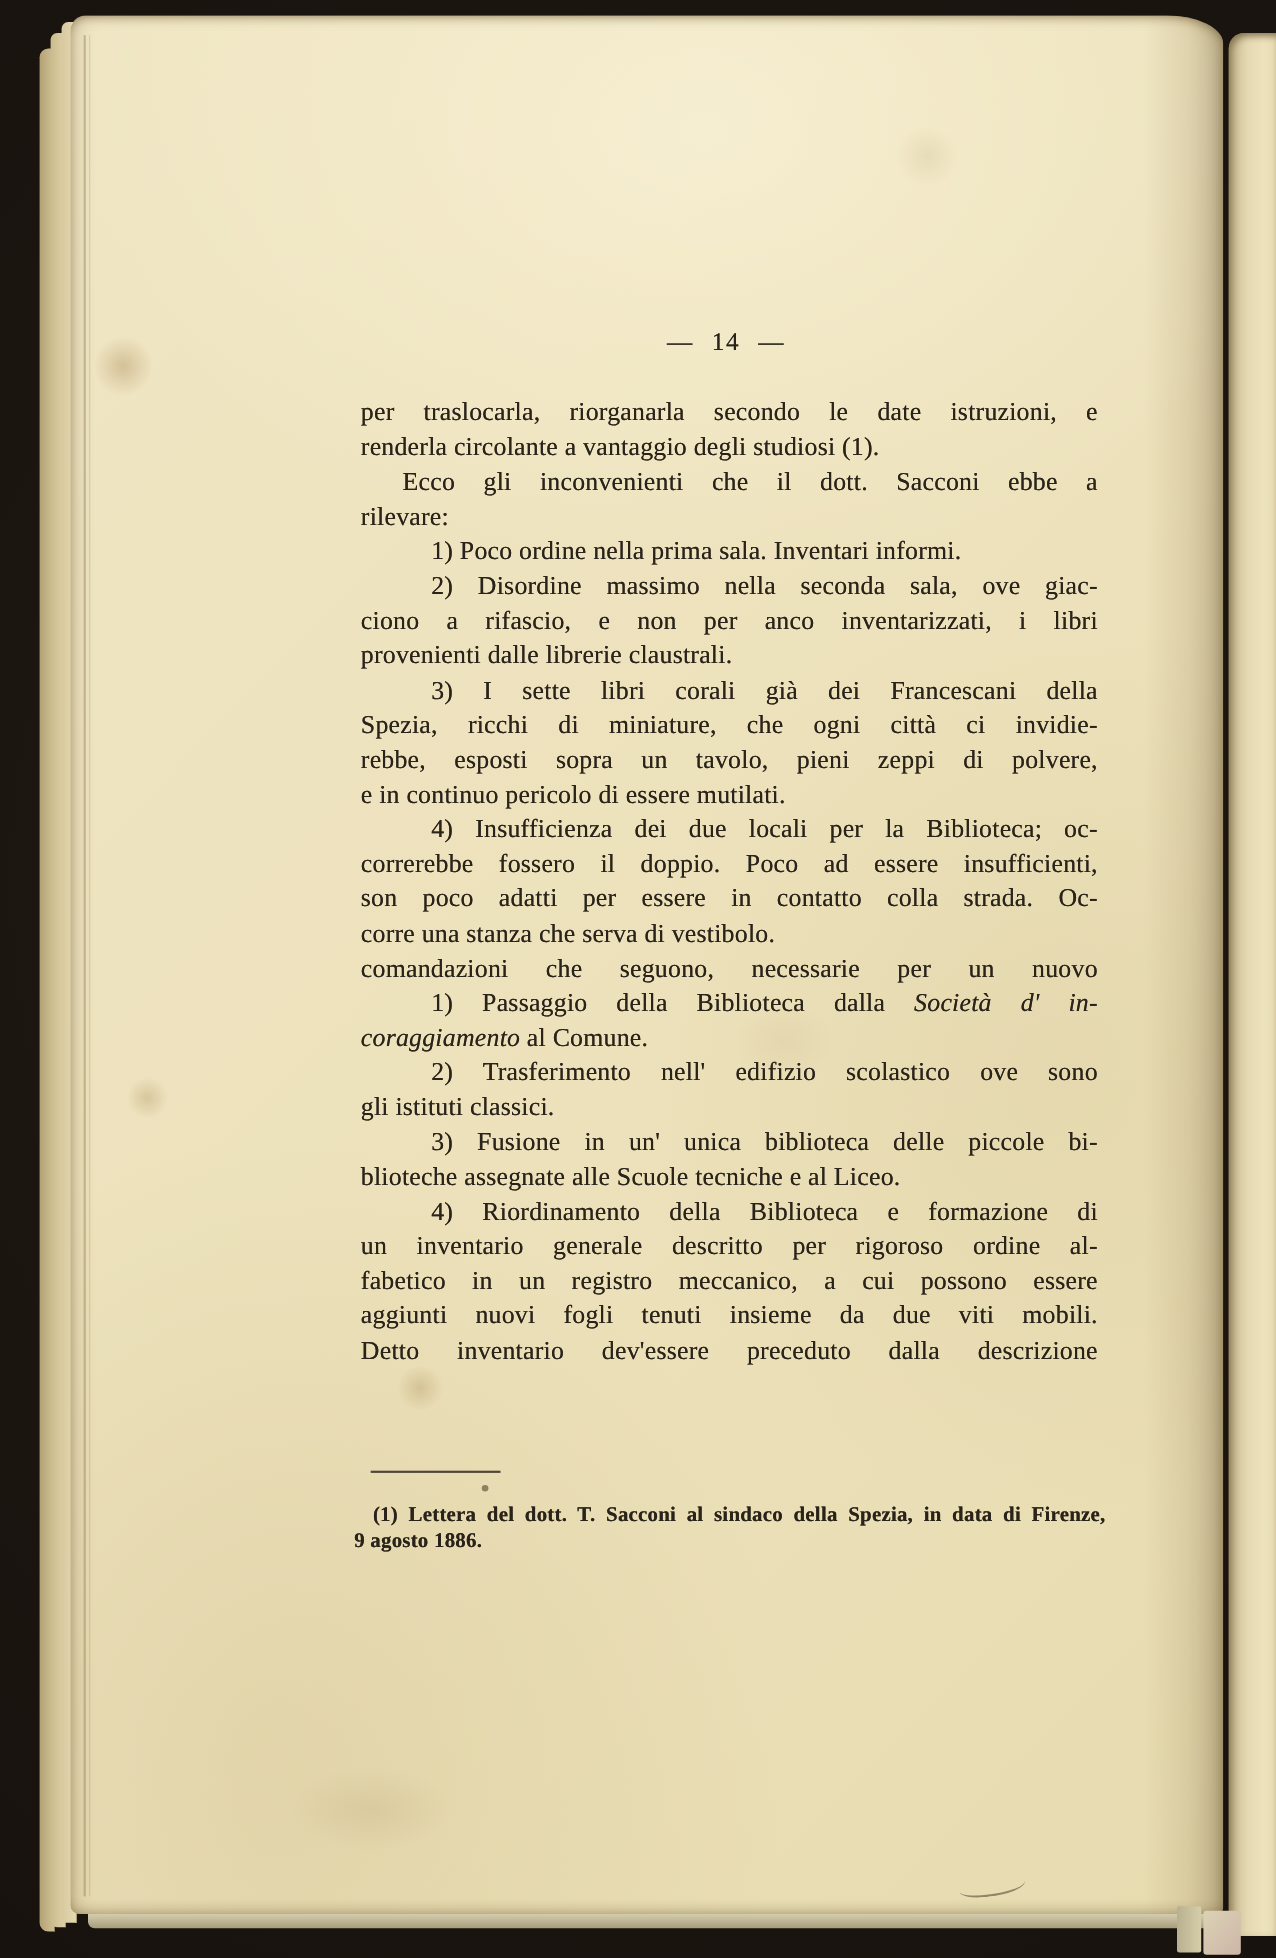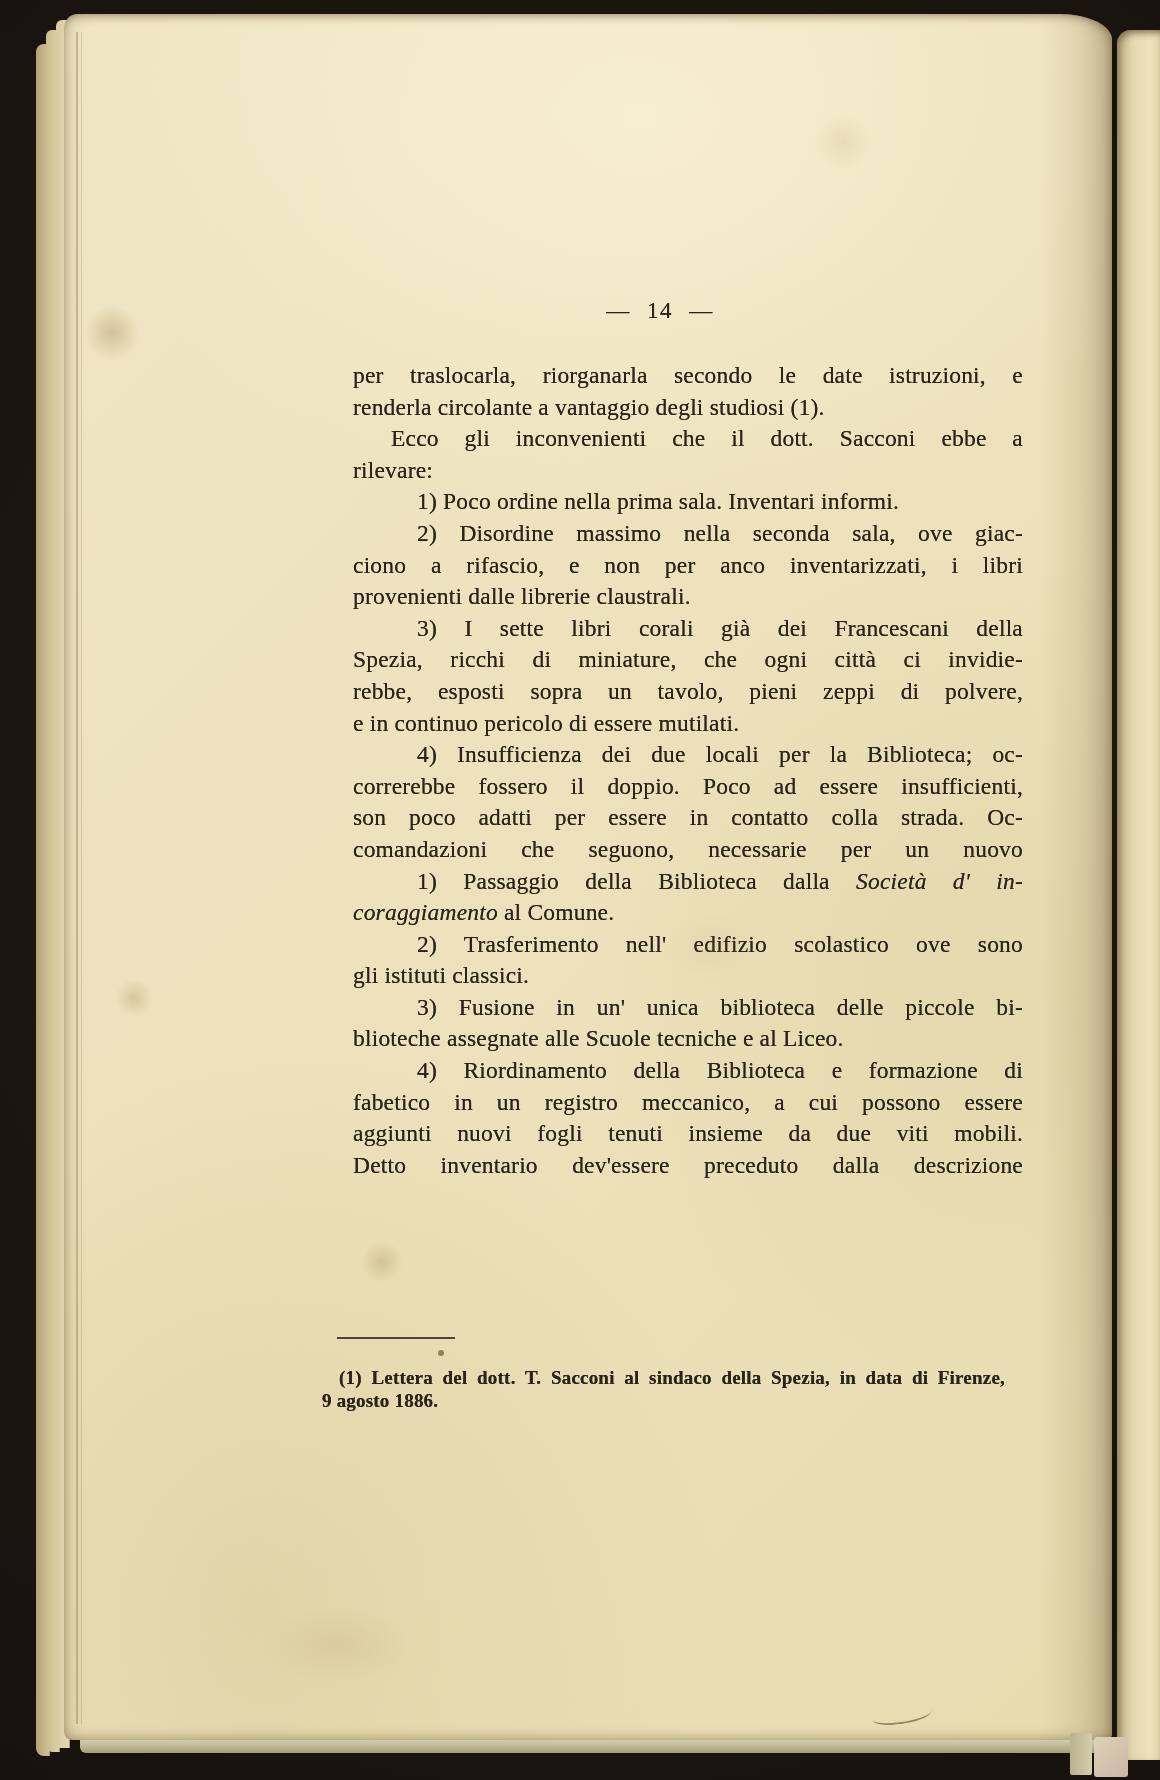--- a/index.html
+++ b/index.html
@@ -56,21 +56,21 @@
   .stain-5{left:262px;top:1606px;width:150px;height:78px;background:radial-gradient(ellipse,rgba(140,108,58,.11),rgba(140,108,58,0) 70%);}
   .stain-6{left:438px;top:1350px;width:6px;height:6px;background:rgba(70,55,30,.55);}
   .stain-7{left:664px;top:912px;width:96px;height:70px;background:radial-gradient(ellipse,rgba(160,130,75,.08),rgba(160,130,75,0) 70%);}
   .pencil-mark{position:absolute;left:872px;top:1706px;width:60px;height:16px;
     border-bottom:2px solid rgba(72,62,46,.55);border-radius:0 0 60% 40%;transform:rotate(-6deg);}
 
   .folio{position:absolute;left:261px;top:284px;width:670px;text-align:center;
     color:var(--ink);font-size:23px;letter-spacing:1.5px;word-spacing:9px;
     text-shadow:0 0 .5px rgba(42,35,26,.8);}
 
-  .body-text{position:absolute;left:289px;top:346px;width:670px;
+  .body-text{position:absolute;left:264px;top:346px;width:670px;
     color:var(--ink);font-size:23.5px;line-height:31.6px;letter-spacing:.2px;
     text-shadow:0 0 .5px rgba(42,35,26,.8);}
   .tline{text-align:justify;text-align-last:left;}
   .tline.just{text-align-last:justify;}
   .ind-par{text-indent:38px;}
   .ind-list{text-indent:64px;}
   .ind-fnfirst{text-indent:17px;}
   .it{font-style:italic;}
 
   .footnote-rule{position:absolute;left:273px;top:1323px;width:118px;height:2px;
@@ -104,28 +104,30 @@
         <div class="tline ind-list just"><span>2) Disordine massimo nella seconda sala, ove giac-</span></div>
         <div class="tline ind-none just"><span>ciono a rifascio, e non per anco inventarizzati, i libri</span></div>
         <div class="tline ind-none"><span>provenienti dalle librerie claustrali.</span></div>
         <div class="tline ind-list just"><span>3) I sette libri corali già dei Francescani della</span></div>
         <div class="tline ind-none just"><span>Spezia, ricchi di miniature, che ogni città ci invidie-</span></div>
         <div class="tline ind-none just"><span>rebbe, esposti sopra un tavolo, pieni zeppi di polvere,</span></div>
         <div class="tline ind-none"><span>e in continuo pericolo di essere mutilati.</span></div>
         <div class="tline ind-list just"><span>4) Insufficienza dei due locali per la Biblioteca; oc-</span></div>
         <div class="tline ind-none just"><span>correrebbe fossero il doppio. Poco ad essere insufficienti,</span></div>
         <div class="tline ind-none just"><span>son poco adatti per essere in contatto colla strada. Oc-</span></div>
+        <div class="tline ind-none"><span>corre una stanza che serva di vestibolo.</span></div>
         <div class="tline ind-none just"><span>comandazioni che seguono, necessarie per un nuovo</span></div>
         <div class="tline ind-list just"><span>1) Passaggio della Biblioteca dalla </span><span class="it">Società d' in-</span></div>
         <div class="tline ind-none"><span class="it">coraggiamento</span><span> al Comune.</span></div>
         <div class="tline ind-list just"><span>2) Trasferimento nell' edifizio scolastico ove sono</span></div>
         <div class="tline ind-none"><span>gli istituti classici.</span></div>
         <div class="tline ind-list just"><span>3) Fusione in un' unica biblioteca delle piccole bi-</span></div>
         <div class="tline ind-none"><span>blioteche assegnate alle Scuole tecniche e al Liceo.</span></div>
         <div class="tline ind-list just"><span>4) Riordinamento della Biblioteca e formazione di</span></div>
+        <div class="tline ind-none just"><span>un inventario generale descritto per rigoroso ordine al-</span></div>
         <div class="tline ind-none just"><span>fabetico in un registro meccanico, a cui possono essere</span></div>
         <div class="tline ind-none just"><span>aggiunti nuovi fogli tenuti insieme da due viti mobili.</span></div>
         <div class="tline ind-none just"><span>Detto inventario dev'essere preceduto dalla descrizione</span></div>
       </div>
 
     <div class="footnote-rule"></div>
     <div class="footnote-text">
         <div class="tline ind-fnfirst just"><span>(1) Lettera del dott. T. Sacconi al sindaco della Spezia, in data di Firenze,</span></div>
         <div class="tline ind-none"><span>9 agosto 1886.</span></div>
       </div>

